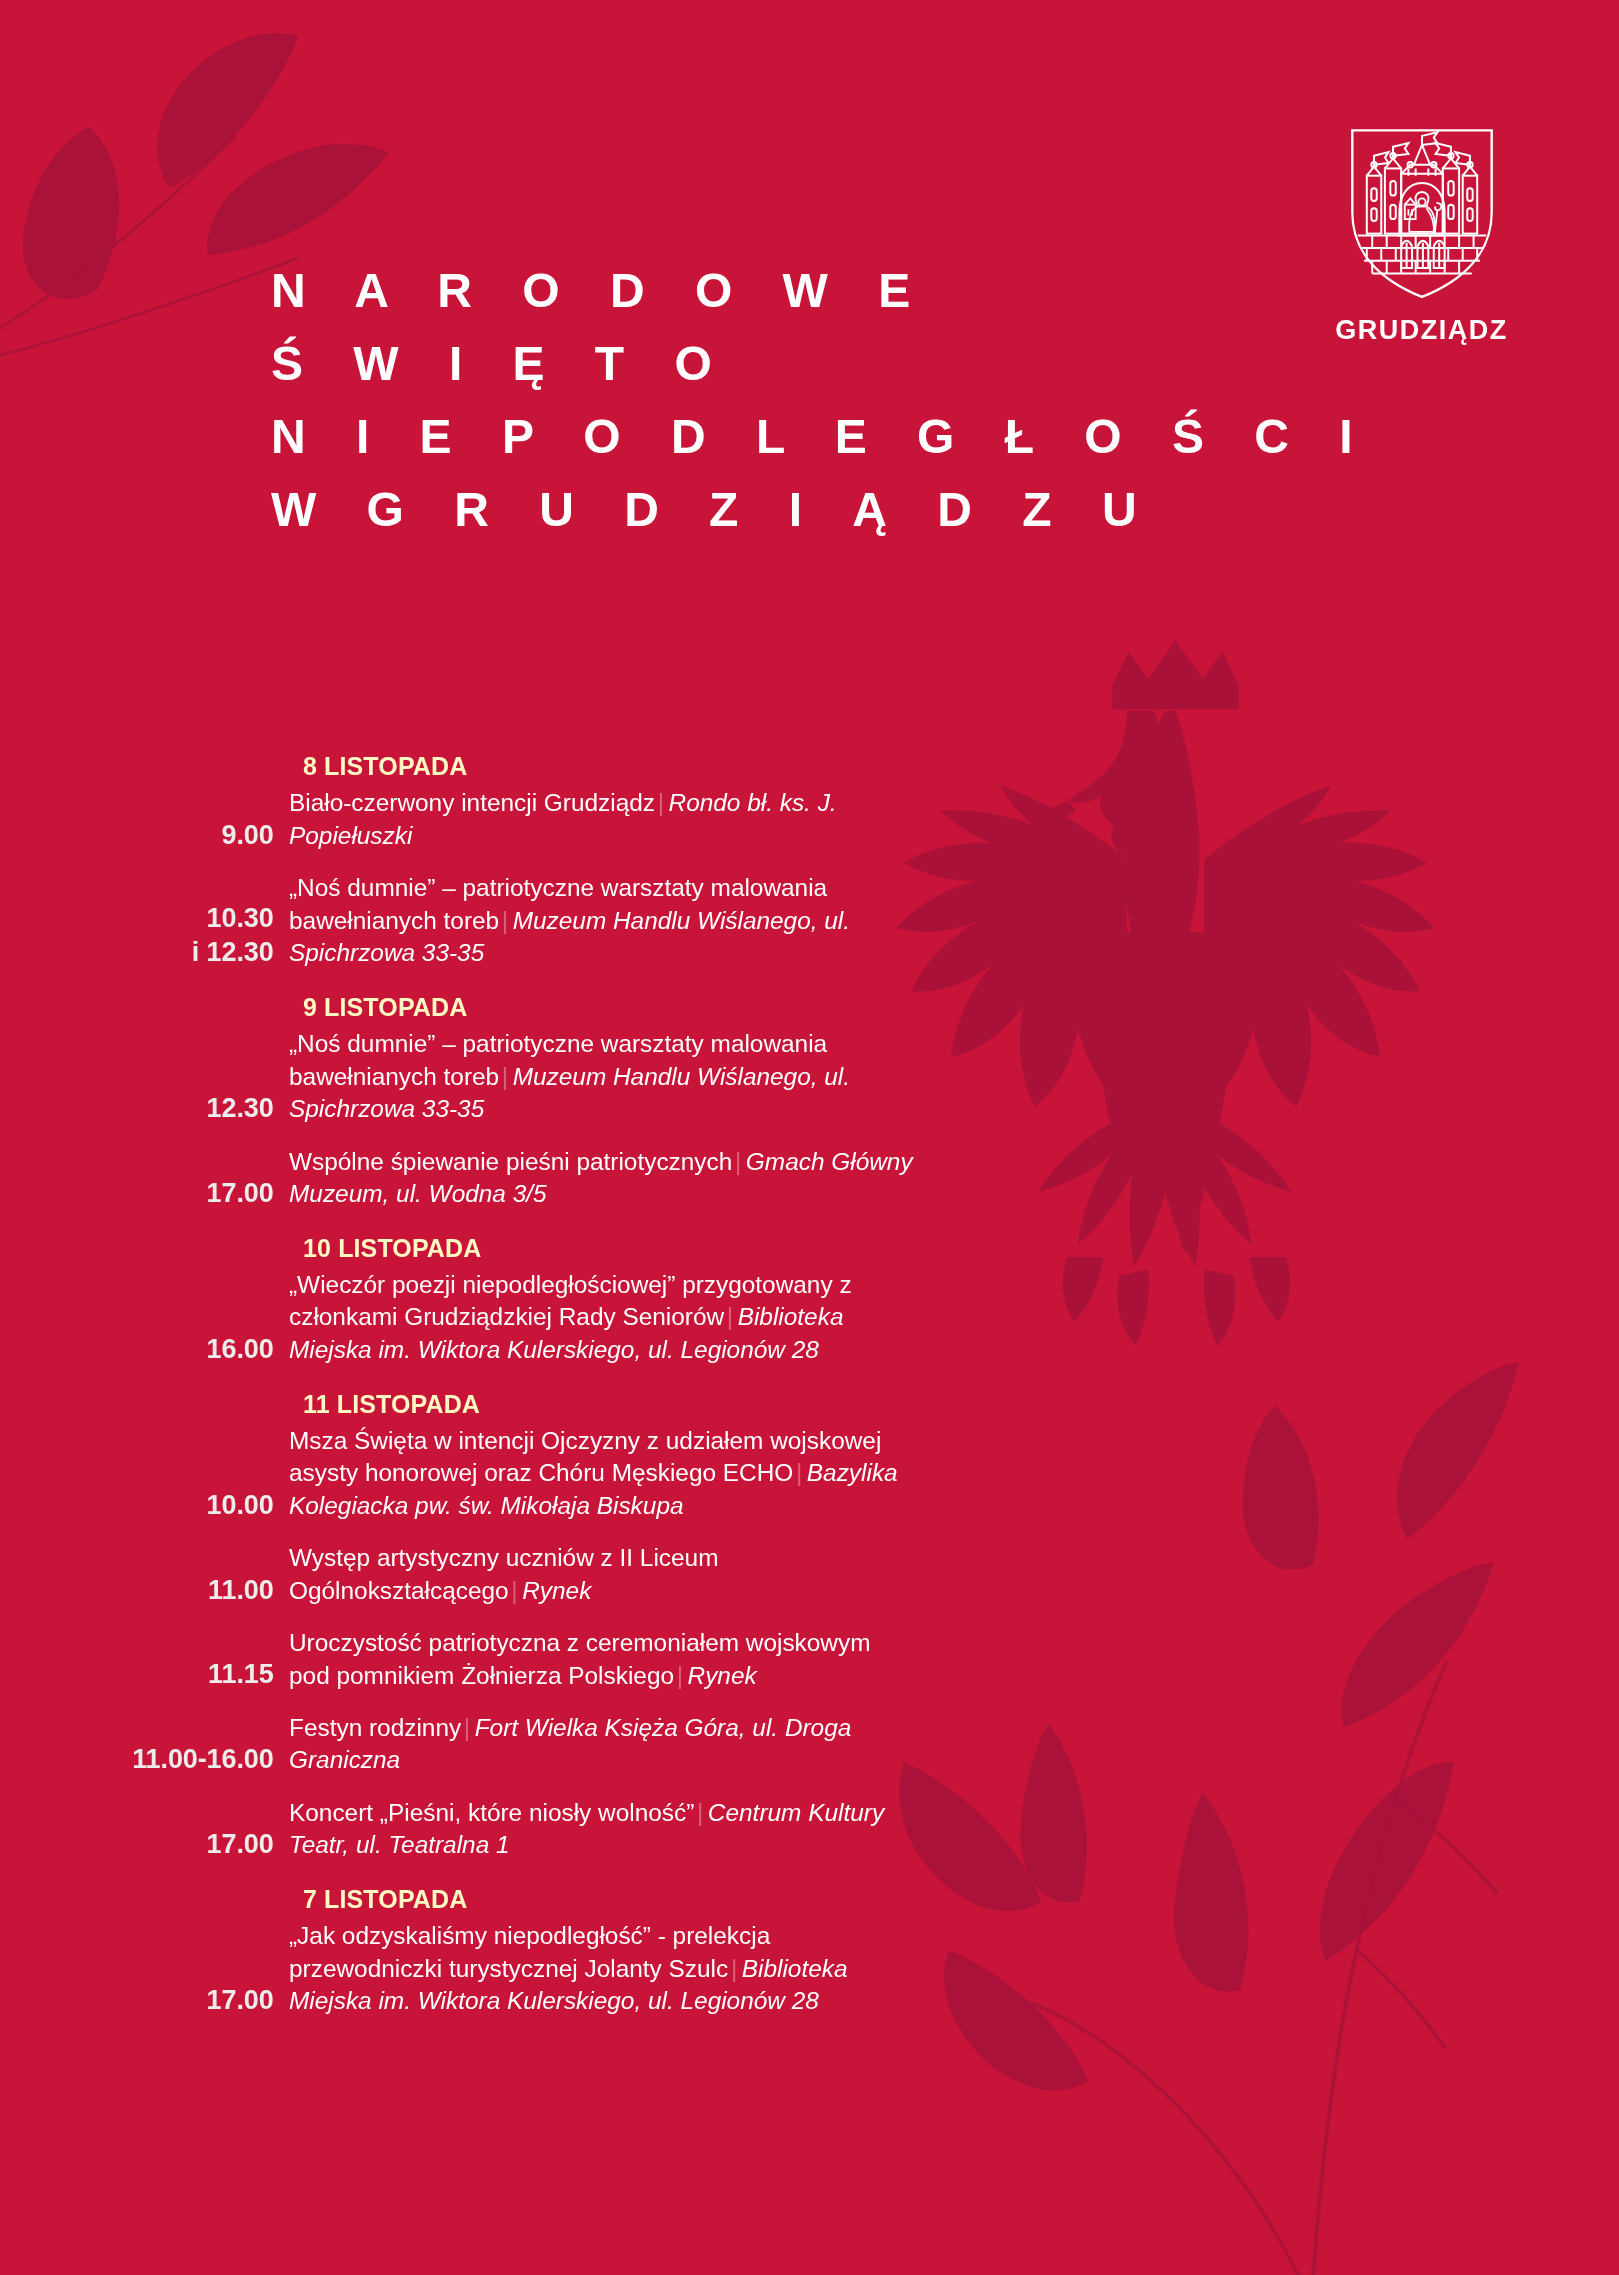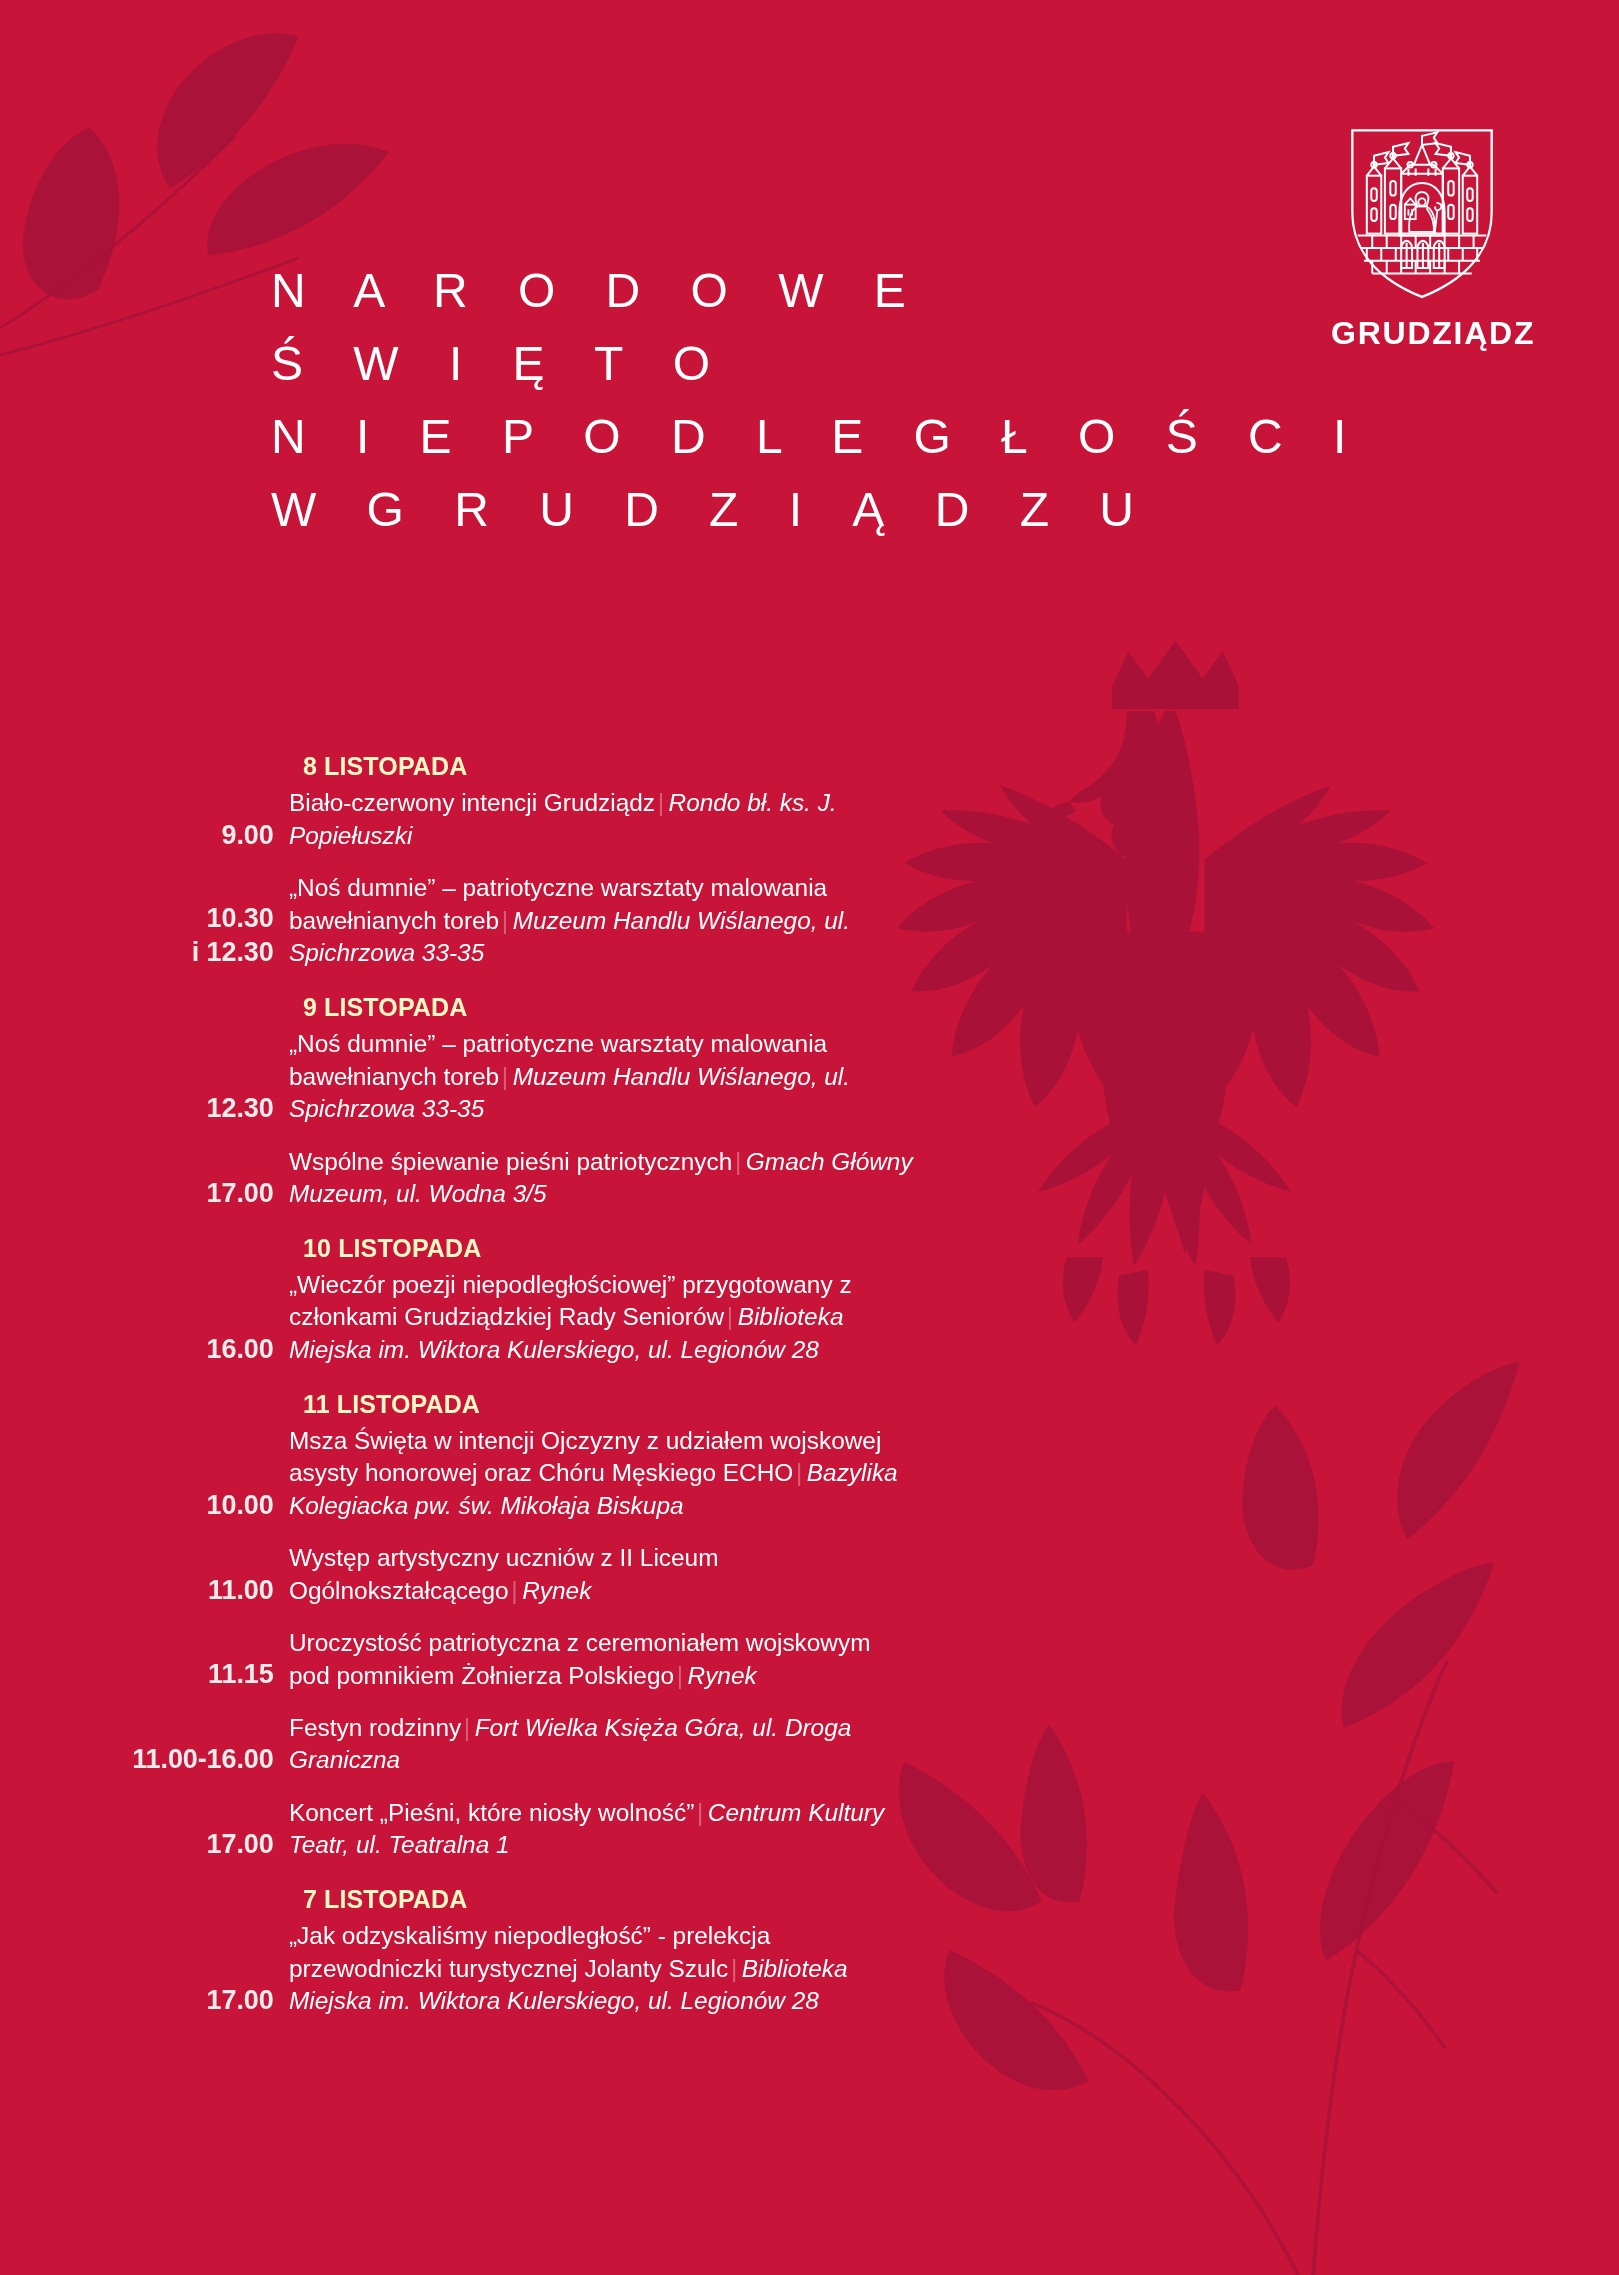--- a/index.html
+++ b/index.html
@@ -31,37 +31,37 @@
   .crest-block {
     position: absolute;
     right: 107px;
     top: 125px;
     width: 181px;
     text-align: center;
   }
   .crest-svg { display: block; width: 154px; height: 181px; margin: 0 auto; }
   .crest-word {
     margin-top: 11px;
-    font-size: 32px;
+    font-size: 27px;
     font-weight: 700;
     letter-spacing: 0.055em;
     color: #ffffff;
     line-height: 1;
   }
 
   
   .title {
     position: absolute;
     left: 271px;
     top: 255px;
     width: 977px;
   }
   .title-line {
     font-size: 48px;
-    font-weight: 400;
+    font-weight: 700;
     letter-spacing: 0.385em;
     line-height: 1.52;
     color: #ffffff;
     white-space: nowrap;
   }
 
   
   .schedule {
     position: absolute;
     left: 0;

